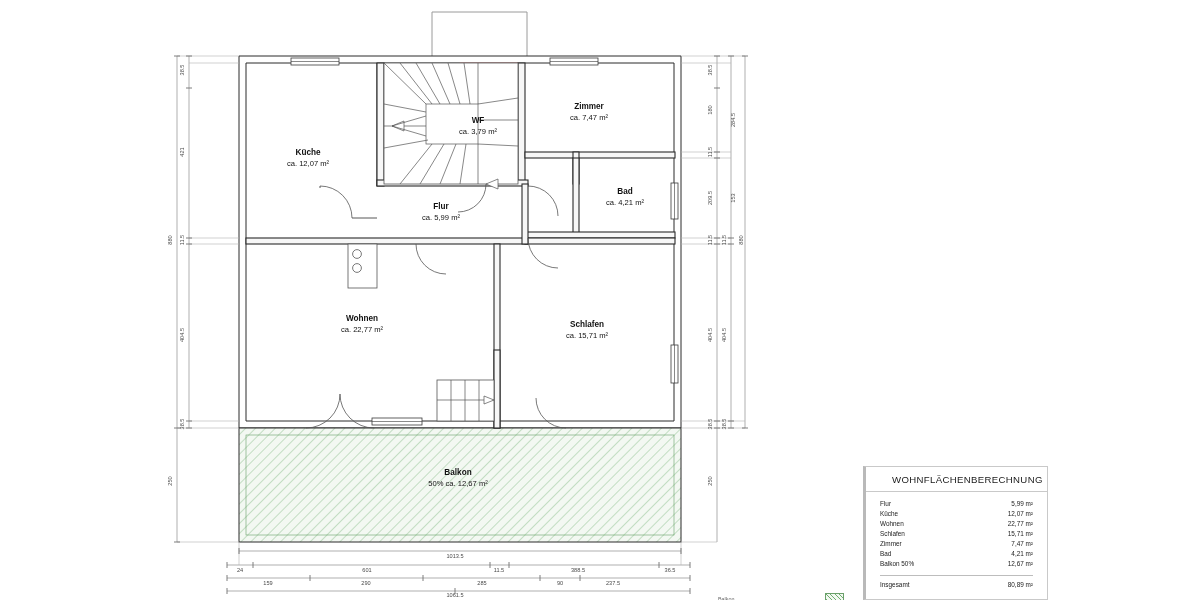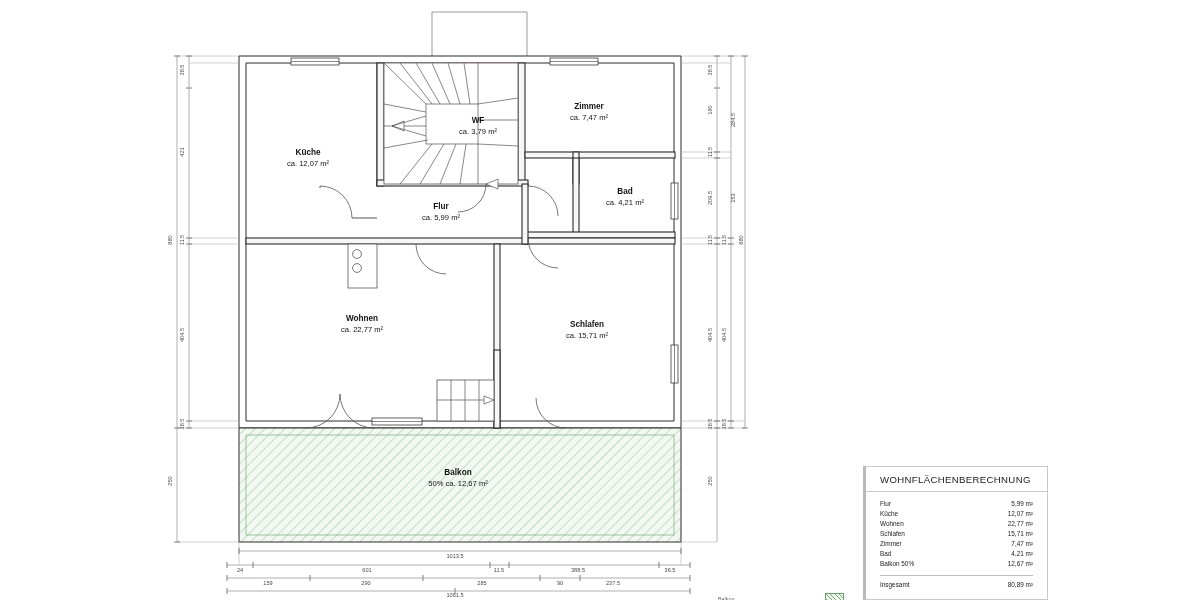--- a/index.html
+++ b/index.html
@@ -34,21 +34,21 @@
   #legend {
     position: absolute; left: 863px; top: 466px;
     width: 185px; height: 134px;
     background: #ffffff;
     border: 1px solid #c9c9c9;
     border-left: 3px solid #b9b9b9;
     box-sizing: border-box;
     overflow: hidden;
   }
   #legend .lg-head {
-    padding: 7px 0 6px 14px;
+    padding: 7px 0 6px 26px;
     border-bottom: 1px solid #c9c9c9;
     font-size: 9.6px; letter-spacing: .35px; color: #1a1a1a;
   }
   #legend .lg-body { padding: 8px 14px 0 14px; }
   #legend table { width: 100%; border-collapse: collapse; }
   #legend td { font-size: 6.4px; color: #222; padding: 0 0 1.6px 0; line-height: 1.32; }
   #legend td.val { text-align: right; white-space: nowrap; }
   #legend hr { border: 0; border-top: 1px solid #bdbdbd; margin: 5px 0 5px 0; }
   #legend .tot td { font-size: 6.4px; }
 

